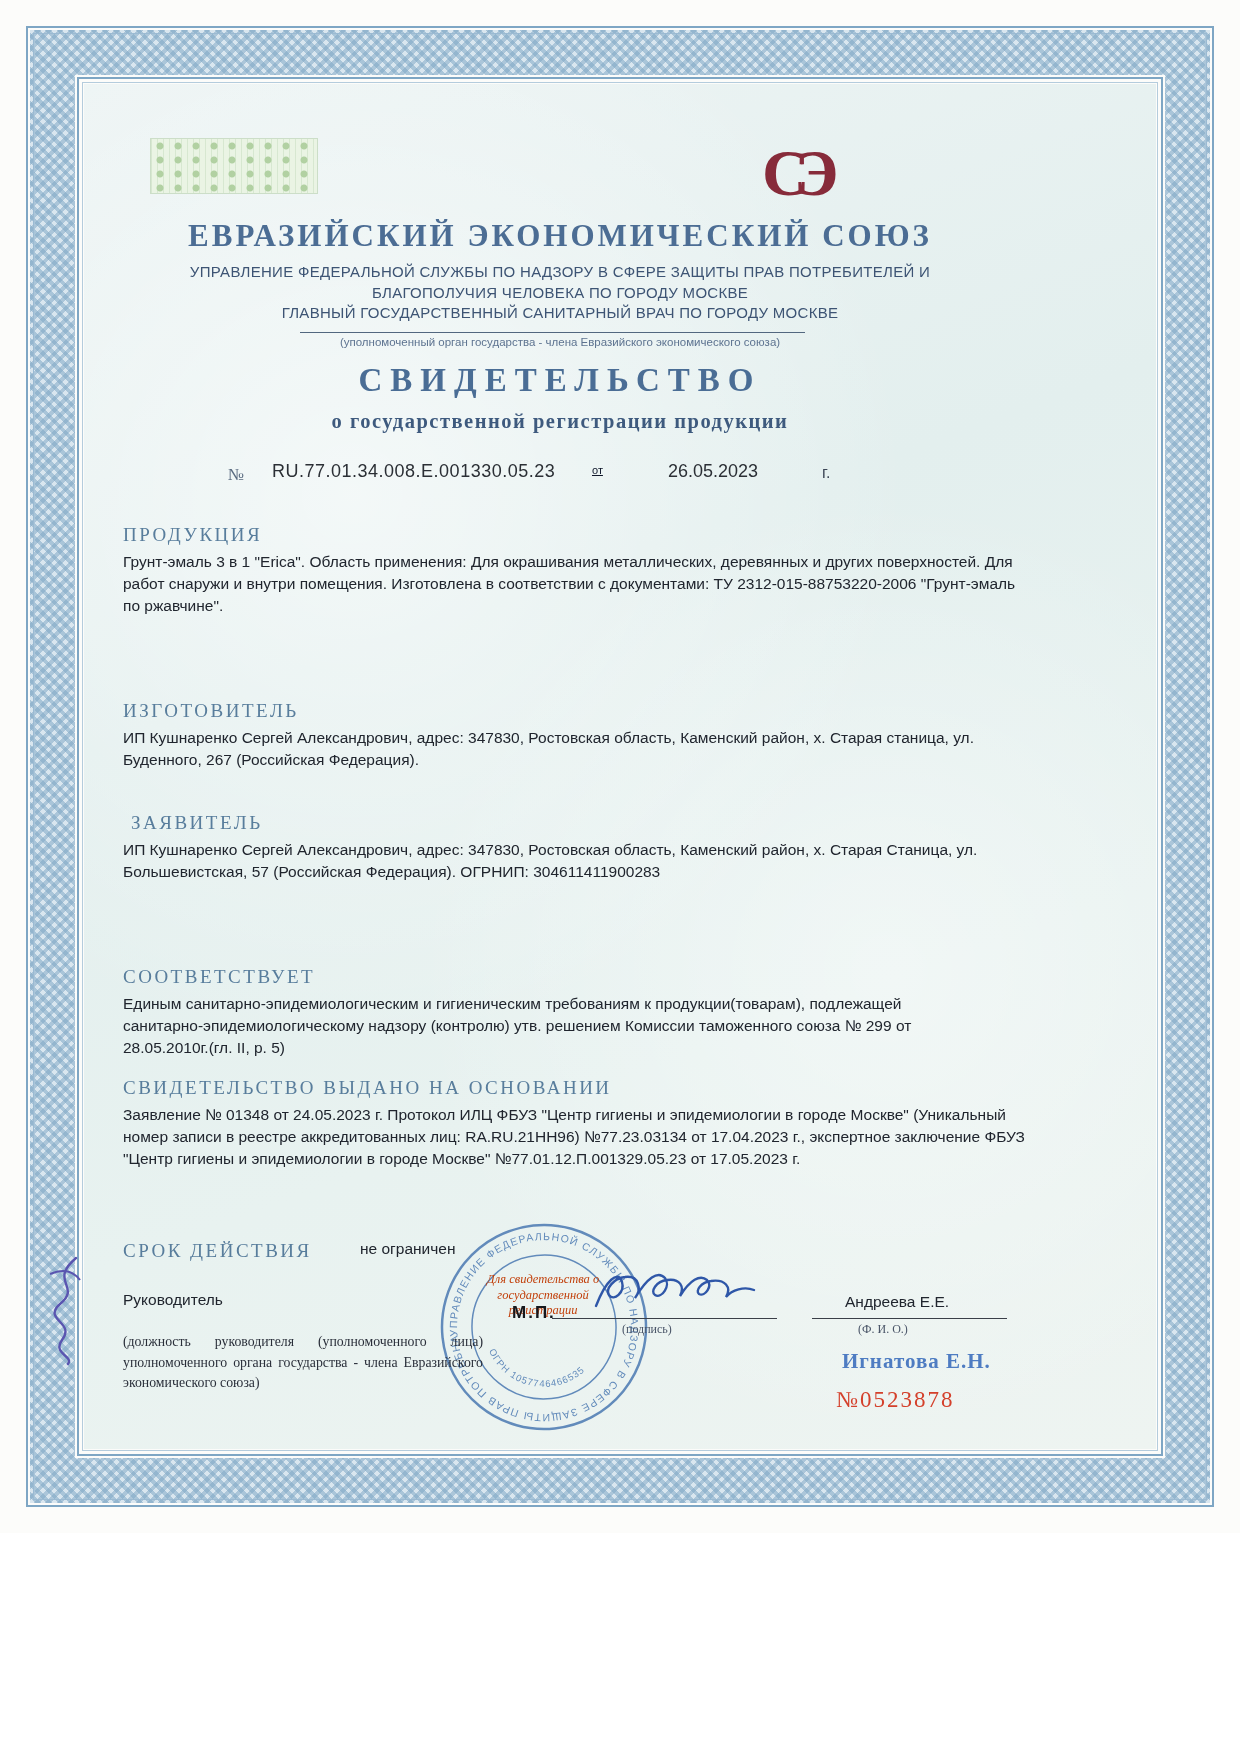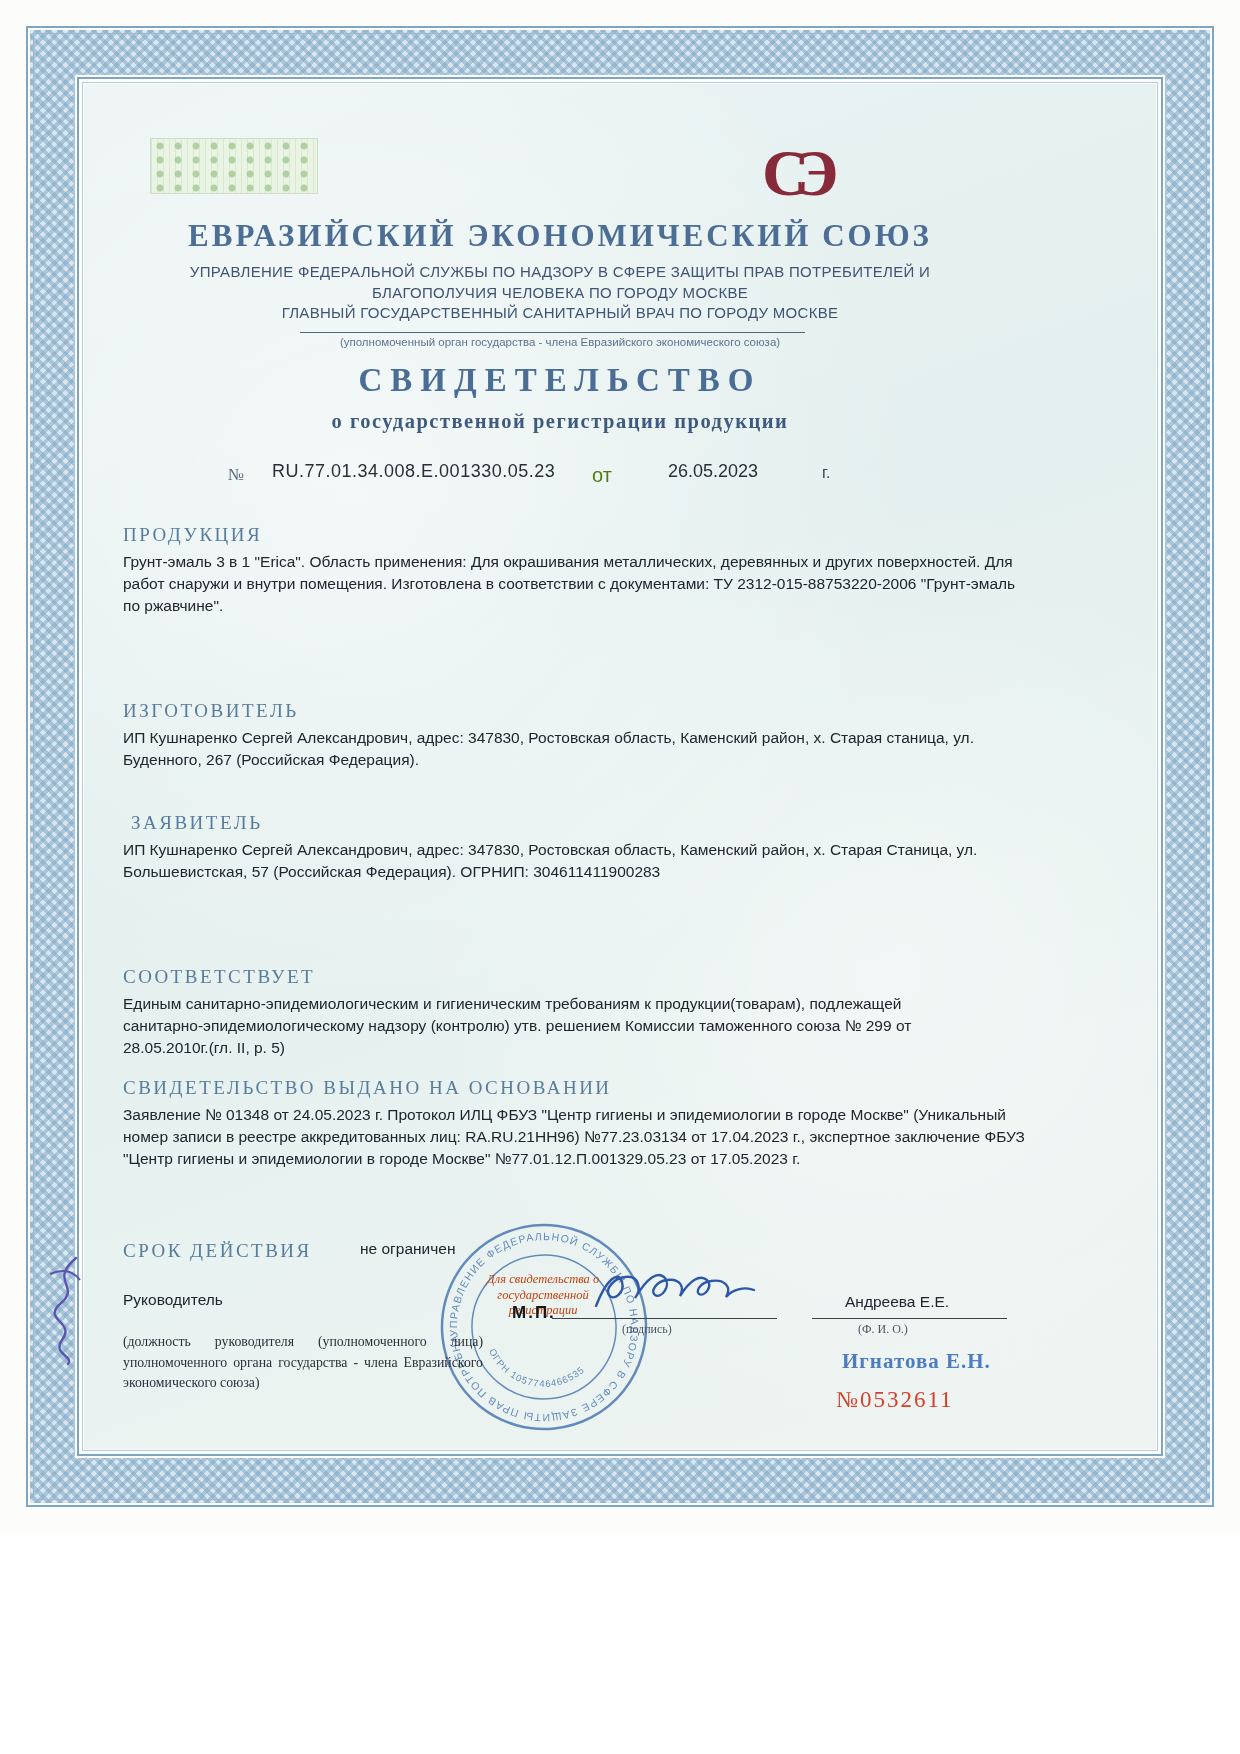--- a/index.html
+++ b/index.html
@@ -45,21 +45,21 @@
 
   .main-title { left:140px; top:362px; width:840px; text-align:center;
       font-family:"Liberation Serif", serif; font-weight:bold; font-size:33px;
       letter-spacing:8px; color:#4a6d95; }
   .sub-title { left:140px; top:410px; width:840px; text-align:center;
       font-family:"Liberation Serif", serif; font-weight:bold; font-size:20.5px;
       letter-spacing:1.5px; color:#3e5a7e; }
 
   .num-sign { left:228px; top:465px; font-family:"Liberation Serif", serif; font-size:17px; color:#5a6b80; }
   .num-val  { left:272px; top:461px; font-size:18px; color:#2b2f35; letter-spacing:.5px; }
-  .num-ot   { left:592px; top:464px; font-size:20px; color:#4d7c0f; }
+  .num-ot   { left:592px; top:464px; font-size:11px; color:#0f172a;text-decoration:underline; }
   .num-date { left:668px; top:461px; font-size:18px; color:#2b2f35; }
   .num-g    { left:822px; top:464px; font-size:16px; color:#3c4656; }
 
   
   .sec-heading { font-family:"Liberation Serif", serif; font-size:19px; font-weight:500;
       letter-spacing:2.5px; color:#587d9c; }
   .sec-body { font-size:15.5px; line-height:1.42; color:#20252e; }
 
   
   .sig-line { border-top:1.4px solid #3a3f48; }
@@ -166,17 +166,17 @@
   <div class="abs sig-line" style="left:552px; top:1318px; width:225px;"></div>
   <div class="abs small-label" style="left:622px; top:1322px;">(подпись)</div>
 
   <div class="abs sec-body" style="left:845px; top:1291px;">Андреева Е.Е.</div>
   <div class="abs sig-line" style="left:812px; top:1318px; width:195px;"></div>
   <div class="abs small-label" style="left:858px; top:1322px;">(Ф. И. О.)</div>
 
   <div class="abs role-note" style="left:123px; top:1332px; width:360px;">(должность руководителя (уполномоченного лица) уполномоченного органа государства - члена Евразийского экономического союза)</div>
 
   <div class="abs verified-name">Игнатова Е.Н.</div>
-  <div class="abs blank-number">№0532611</div>
+  <div class="abs blank-number">№0523878</div>
 
   <div class="abs footer-note">© ООО «Первый печатный двор», г. Москва, 2021 г., уровень «В».</div>
 
 </div>
 
 </body></html>

